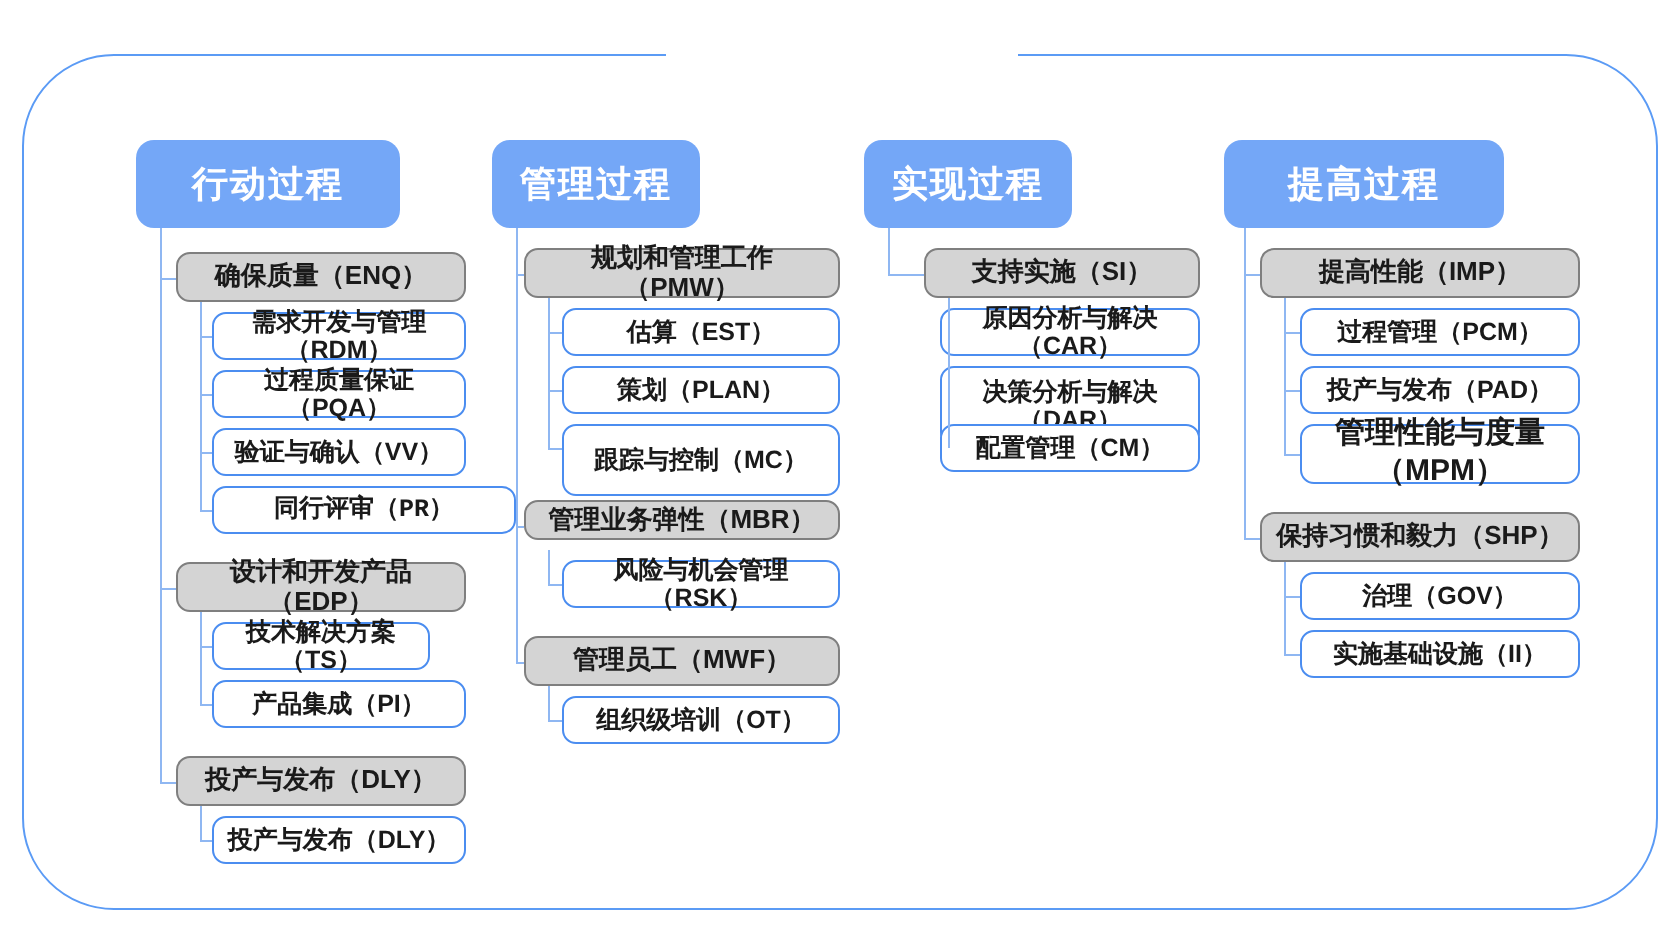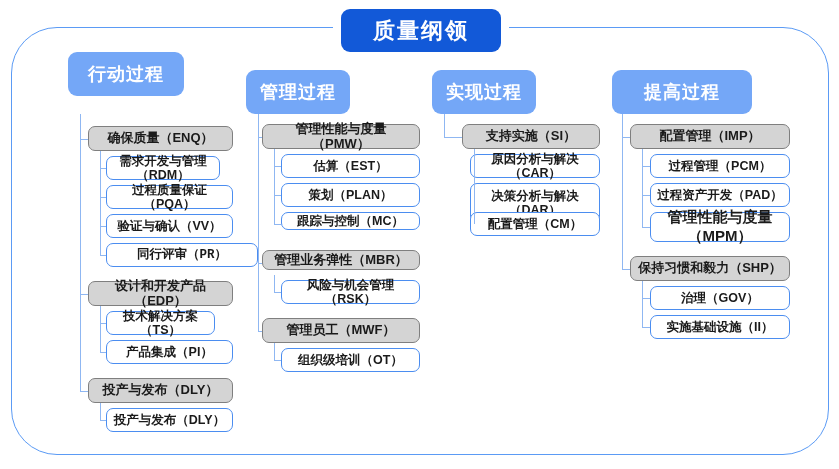--- a/index.html
+++ b/index.html
@@ -95,27 +95,26 @@
   .node.two-line { line-height: 1.25; font-size: 15px; }
 </style>
 </head>
 <body>
 
 <div id="stage">
 
   <div class="outer-frame"></div>
   <div class="frame-gap"></div>
 
-  <div class="title-pill">质量纲领</div>
 
   <div id="columns-layer">
-      <div class="col-header" style="left: 68px; top: 52px; width: 116px;">行动过程</div>
+      <div class="col-header" style="left: 68px; top: 70px; width: 132px;">行动过程</div>
       <div class="node group" style="left: 88px; top: 126px; width: 145px; height: 25px;">确保质量（ENQ）</div>
       <div class="branch" style="left: 80px; top: 138.5px; width: 8px;"></div>
-      <div class="node leaf" style="left: 106px; top: 156px; width: 114px; height: 24px;">需求开发与管理（RDM）</div>
+      <div class="node leaf" style="left: 106px; top: 156px; width: 127px; height: 24px;">需求开发与管理（RDM）</div>
       <div class="branch" style="left: 100px; top: 168px; width: 6px;"></div>
       <div class="node leaf" style="left: 106px; top: 185px; width: 127px; height: 24px;">过程质量保证（PQA）</div>
       <div class="branch" style="left: 100px; top: 197px; width: 6px;"></div>
       <div class="node leaf" style="left: 106px; top: 214px; width: 127px; height: 24px;">验证与确认（VV）</div>
       <div class="branch" style="left: 100px; top: 226px; width: 6px;"></div>
       <div class="node leaf" style="left: 106px; top: 243px; width: 152px; height: 24px; font-family: Liberation Mono, monospace;">同行评审（PR）</div>
       <div class="branch" style="left: 100px; top: 255px; width: 6px;"></div>
       <div class="subtrunk" style="left: 100px; top: 151px; height: 104px;"></div>
       <div class="node group" style="left: 88px; top: 281px; width: 145px; height: 25px;">设计和开发产品（EDP）</div>
       <div class="branch" style="left: 80px; top: 293.5px; width: 8px;"></div>
@@ -124,27 +123,27 @@
       <div class="node leaf" style="left: 106px; top: 340px; width: 127px; height: 24px;">产品集成（PI）</div>
       <div class="branch" style="left: 100px; top: 352px; width: 6px;"></div>
       <div class="subtrunk" style="left: 100px; top: 306px; height: 46px;"></div>
       <div class="node group" style="left: 88px; top: 378px; width: 145px; height: 25px;">投产与发布（DLY）</div>
       <div class="branch" style="left: 80px; top: 390.5px; width: 8px;"></div>
       <div class="node leaf" style="left: 106px; top: 408px; width: 127px; height: 24px;">投产与发布（DLY）</div>
       <div class="branch" style="left: 100px; top: 420px; width: 6px;"></div>
       <div class="subtrunk" style="left: 100px; top: 403px; height: 17px;"></div>
       <div class="trunk" style="left: 80px; top: 114px; height: 276.5px;"></div>
       <div class="col-header" style="left: 246px; top: 70px; width: 104px;">管理过程</div>
-      <div class="node group" style="left: 262px; top: 124px; width: 158px; height: 25px;">管理性能与度量（PMW）</div>
+      <div class="node group" style="left: 262px; top: 124px; width: 158px; height: 25px;">规划和管理工作（PMW）</div>
       <div class="branch" style="left: 258px; top: 136.5px; width: 4px;"></div>
       <div class="node leaf" style="left: 281px; top: 154px; width: 139px; height: 24px;">估算（EST）</div>
       <div class="branch" style="left: 274px; top: 166px; width: 7px;"></div>
       <div class="node leaf" style="left: 281px; top: 183px; width: 139px; height: 24px;">策划（PLAN）</div>
       <div class="branch" style="left: 274px; top: 195px; width: 7px;"></div>
-      <div class="node leaf" style="left: 281px; top: 212px; width: 139px; height: 18px;">跟踪与控制（MC）</div>
+      <div class="node leaf" style="left: 281px; top: 212px; width: 139px; height: 36px;">跟踪与控制（MC）</div>
       <div class="branch" style="left: 274px; top: 224px; width: 7px;"></div>
       <div class="subtrunk" style="left: 274px; top: 149px; height: 75px;"></div>
       <div class="node group" style="left: 262px; top: 250px; width: 158px; height: 20px;">管理业务弹性（MBR）</div>
       <div class="branch" style="left: 258px; top: 262.5px; width: 4px;"></div>
       <div class="node leaf" style="left: 281px; top: 280px; width: 139px; height: 24px;">风险与机会管理（RSK）</div>
       <div class="branch" style="left: 274px; top: 292px; width: 7px;"></div>
       <div class="subtrunk" style="left: 274px; top: 275px; height: 17px;"></div>
       <div class="node group" style="left: 262px; top: 318px; width: 158px; height: 25px;">管理员工（MWF）</div>
       <div class="branch" style="left: 258px; top: 330.5px; width: 4px;"></div>
       <div class="node leaf" style="left: 281px; top: 348px; width: 139px; height: 24px;">组织级培训（OT）</div>
@@ -156,25 +155,25 @@
       <div class="branch" style="left: 444px; top: 136.5px; width: 18px;"></div>
       <div class="node leaf" style="left: 470px; top: 154px; width: 130px; height: 24px;">原因分析与解决（CAR）</div>
       <div class="branch" style="left: 474px; top: 166px;"></div>
       <div class="node leaf" style="left: 470px; top: 183px; width: 130px; height: 40px;">决策分析与解决（DAR）</div>
       <div class="branch" style="left: 474px; top: 195px;"></div>
       <div class="node leaf" style="left: 470px; top: 212px; width: 130px; height: 24px;">配置管理（CM）</div>
       <div class="branch" style="left: 474px; top: 224px;"></div>
       <div class="subtrunk" style="left: 474px; top: 149px; height: 75px;"></div>
       <div class="trunk" style="left: 444px; top: 114px; height: 22.5px;"></div>
       <div class="col-header" style="left: 612px; top: 70px; width: 140px;">提高过程</div>
-      <div class="node group" style="left: 630px; top: 124px; width: 160px; height: 25px;">配置管理（IMP）</div>
+      <div class="node group" style="left: 630px; top: 124px; width: 160px; height: 25px;">提高性能（IMP）</div>
       <div class="branch" style="left: 622px; top: 136.5px; width: 8px;"></div>
       <div class="node leaf" style="left: 650px; top: 154px; width: 140px; height: 24px;">过程管理（PCM）</div>
       <div class="branch" style="left: 642px; top: 166px; width: 8px;"></div>
-      <div class="node leaf" style="left: 650px; top: 183px; width: 140px; height: 24px;">过程资产开发（PAD）</div>
+      <div class="node leaf" style="left: 650px; top: 183px; width: 140px; height: 24px;">投产与发布（PAD）</div>
       <div class="branch" style="left: 642px; top: 195px; width: 8px;"></div>
       <div class="node leaf two-line" style="left: 650px; top: 212px; width: 140px; height: 30px; flex-direction: column;">
         <div>管理性能与度量</div>
         <div>（MPM）</div>
       </div>
       <div class="branch" style="left: 642px; top: 227px; width: 8px;"></div>
       <div class="subtrunk" style="left: 642px; top: 149px; height: 78px;"></div>
       <div class="node group" style="left: 630px; top: 256px; width: 160px; height: 25px;">保持习惯和毅力（SHP）</div>
       <div class="branch" style="left: 622px; top: 268.5px; width: 8px;"></div>
       <div class="node leaf" style="left: 650px; top: 286px; width: 140px; height: 24px;">治理（GOV）</div>

